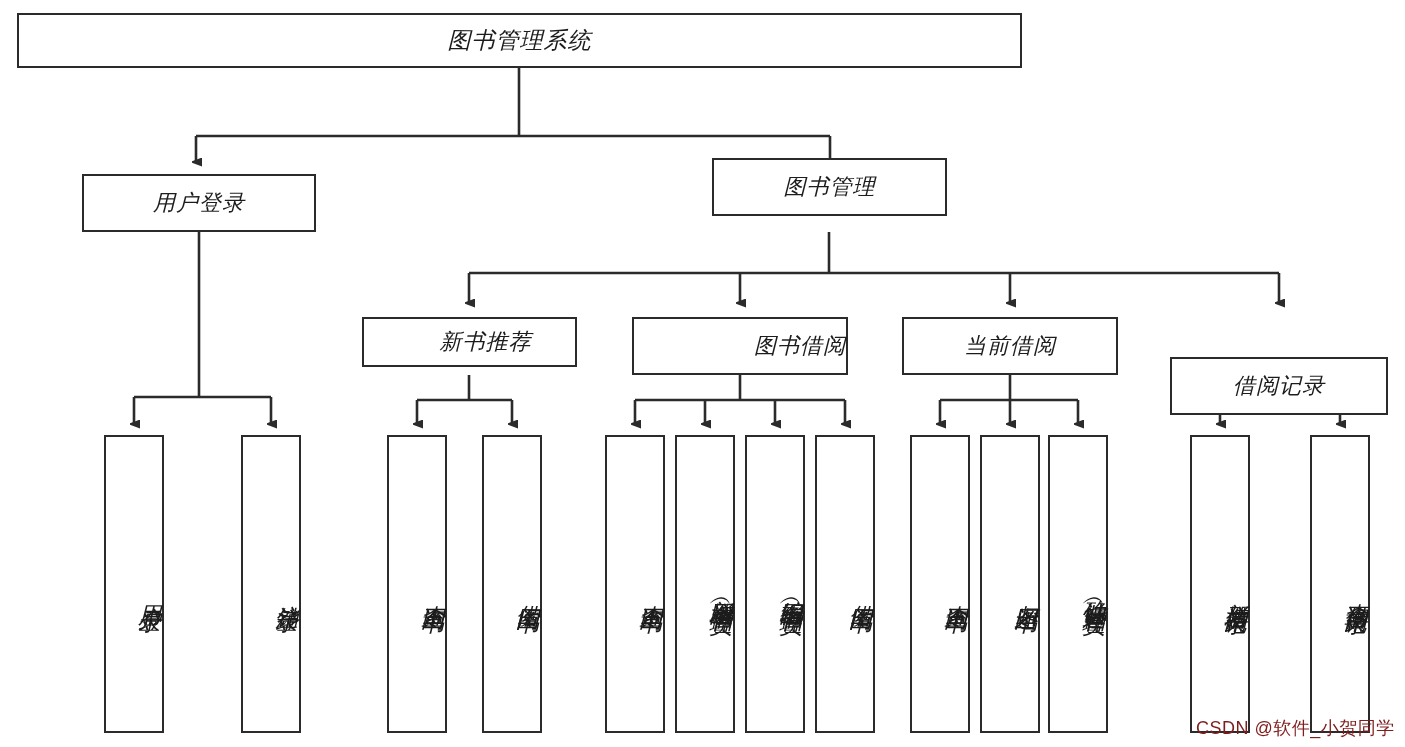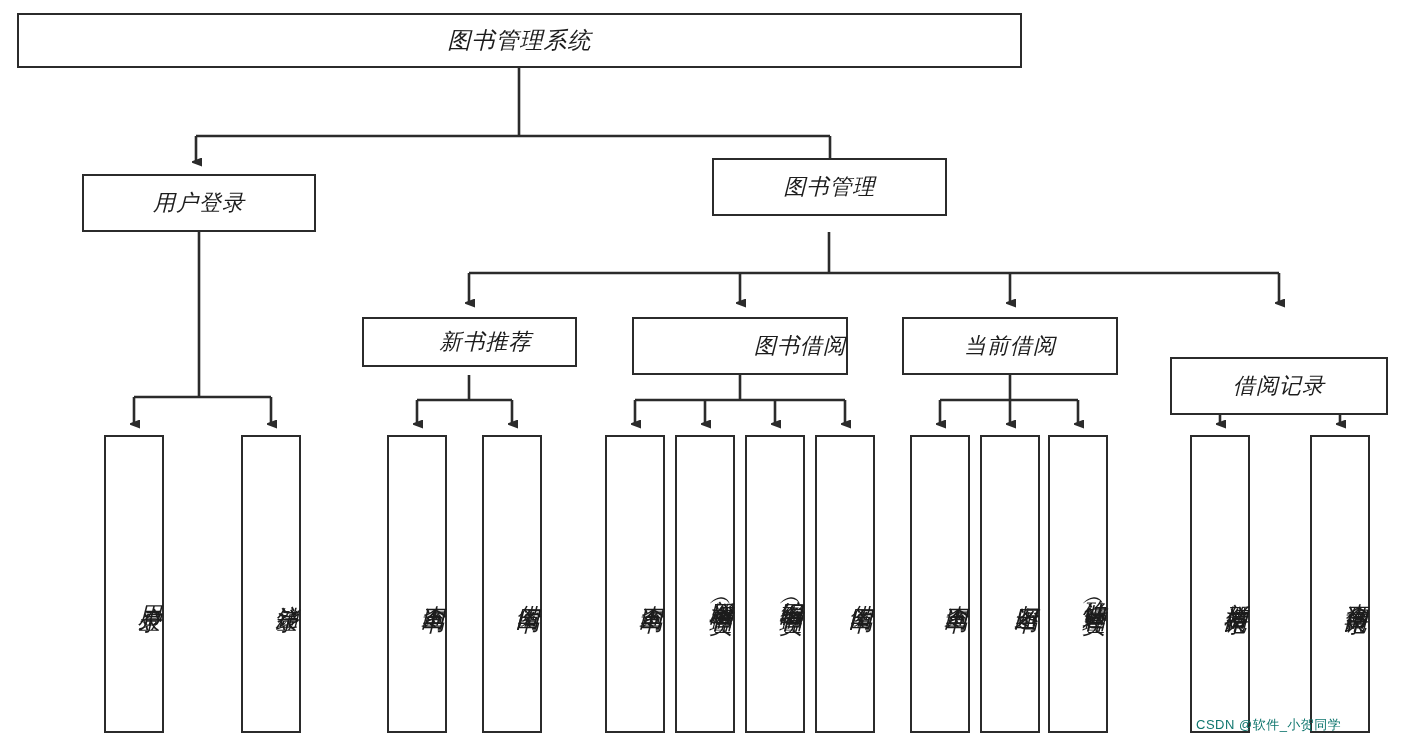--- a/index.html
+++ b/index.html
@@ -51,22 +51,22 @@
     padding-top: 14px;
     align-items: flex-start;
     justify-content: center;
     white-space: nowrap;
   }
   .node.root {
     font-size: 23px;
   }
   .watermark {
     position: absolute;
-    font-size: 13px;
-    color: #0f766e;
+    font-size: 18px;
+    color: #7f1d1d;
     white-space: nowrap;
     letter-spacing: 0.5px;
   }
 </style>
 </head>
 <body>
 
 <div id="canvas">
 
   <svg class="edges" viewBox="0 0 1405 747">

